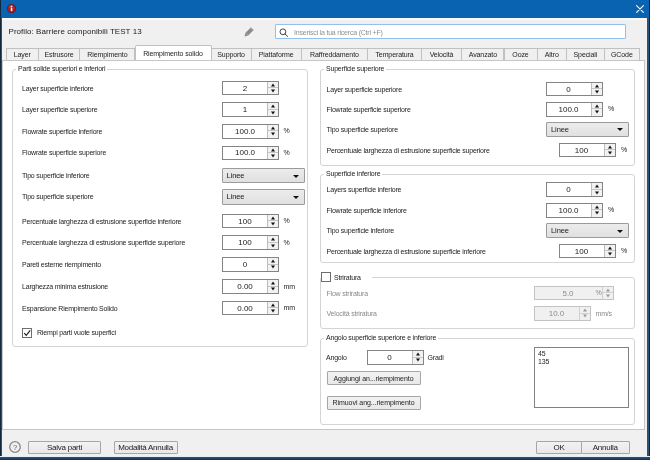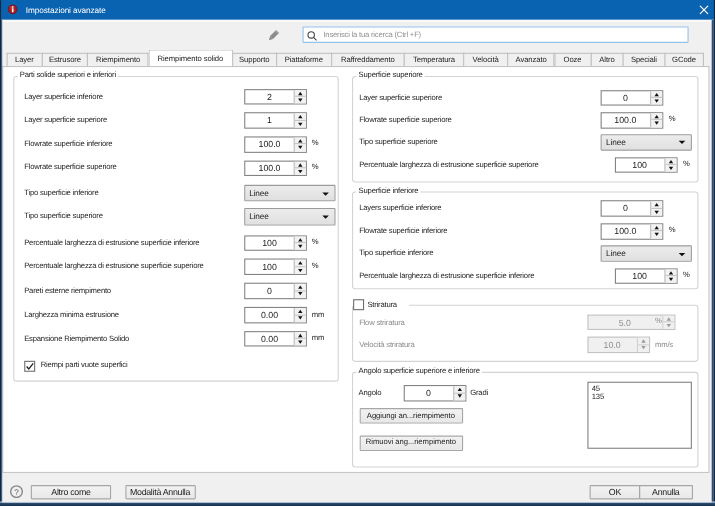--- a/index.html
+++ b/index.html
@@ -35,31 +35,31 @@
 .tab.act{top:45px;height:15px;background:#fff;z-index:3;border-radius:2px 2px 0 0;}
 </style></head><body>
 <div id="win">
 <div class="abs" style="left:0;top:0;width:650px;height:18px;background:#0a63b1;"></div>
 <svg class="abs" style="left:7px;top:3.8px;" width="9" height="9" viewBox="0 0 9 9">
 <circle cx="4.5" cy="4.5" r="4.1" fill="#a81d26" stroke="#6e0d14" stroke-width="0.7"></circle>
 <circle cx="3.4" cy="2.9" r="1.4" fill="#cb4e53" opacity="0.55"></circle>
 <rect x="3.8" y="3.6" width="1.5" height="3.5" fill="#fff"></rect>
 <rect x="3.8" y="1.7" width="1.5" height="1.3" fill="#fff"></rect>
 </svg>
-<div class="abs" style="left:23.5px;top:0;height:18px;display:flex;align-items:center;font-size:7.5px;letter-spacing:-0.1px;color:#fff;">Impostazioni avanzate</div>
 <svg class="abs" style="left:634px;top:3px;" width="12" height="12" viewBox="0 0 12 12">
 <path d="M2.6 2.6 L9.4 9.4 M9.4 2.6 L2.6 9.4" stroke="#fff" stroke-width="1.1" stroke-linecap="round"></path>
 </svg>
 <div class="abs" style="left:0;top:0;width:1px;height:460px;background:#13283e;z-index:50;"></div>
 <div class="abs" style="left:1px;top:18px;width:1px;height:442px;background:#2d5078;z-index:50;"></div>
 <div class="abs" style="left:649px;top:0;width:1px;height:460px;background:#13283e;z-index:50;"></div>
 <div class="abs" style="left:647px;top:18px;width:2px;height:442px;background:#2d5078;z-index:50;"></div>
 <div class="abs" style="left:0;top:455.5px;width:650px;height:1px;background:#e7edf4;z-index:50;"></div>
 <div class="abs" style="left:0;top:456.5px;width:650px;height:3.5px;background:linear-gradient(#2f5278,#152f4d);z-index:50;"></div>
 <div class="abs" style="left:0;top:18px;width:650px;height:2px;background:#fafafa;"></div>
+<div class="abs" style="left:8.5px;top:26.5px;font-size:8px;letter-spacing:0.05px;color:#1c1c1c;white-space:nowrap;line-height:9px;">Profilo: Barriere componibili TEST 13</div>
 <svg class="abs" style="left:242px;top:26px;" width="13" height="13" viewBox="0 0 13 13">
 <g transform="rotate(45 6.5 6.5)">
 <rect x="4.6" y="1.2" width="3.8" height="7.6" fill="#8a8a8a"></rect>
 <rect x="4.6" y="1.2" width="3.8" height="1.6" fill="#9d9d9d"></rect>
 <path d="M4.6 8.8 L8.4 8.8 L6.5 12.2 Z" fill="#8a8a8a"></path>
 </g>
 </svg>
 <div class="abs" style="left:274.5px;top:24.3px;width:351px;height:14.8px;background:#fff;border:1.5px solid #93c1ec;border-radius:1px;"></div>
 <svg class="abs" style="left:279px;top:27.5px;" width="10" height="10" viewBox="0 0 10 10">
 <circle cx="3.9" cy="3.8" r="2.9" fill="none" stroke="#454545" stroke-width="1"></circle>
@@ -349,16 +349,16 @@
 <div class="unit" style="left:427.5px;top:353.5px;">Gradi</div>
 <div class="btn" style="left:326.5px;top:371.4px;width:94px;height:14px;">Aggiungi an...riempimento</div>
 <div class="btn" style="left:326.5px;top:395.6px;width:94px;height:14px;">Rimuovi ang...riempimento</div>
 <div class="abs" style="left:534px;top:347px;width:94.5px;height:60.5px;background:#fff;border:1px solid #828282;"></div>
 <div class="lbl" style="left:538px;top:349.5px;line-height:8px;">45<br>135</div>
 <div class="abs" style="left:2px;top:430.5px;width:646px;height:25px;background:#f0f0f0;"></div>
 <svg class="abs" style="left:9px;top:441px;" width="12" height="12" viewBox="0 0 12 12">
 <circle cx="6" cy="6" r="5.3" fill="none" stroke="#8a8a8a" stroke-width="1.3"></circle>
 <text x="6" y="8.7" text-anchor="middle" font-size="7.5" fill="#616161" font-family="Liberation Sans">?</text>
 </svg>
-<div class="btn fbtn" style="left:28px;top:441px;width:73px;height:12.5px;">Altro come</div>
+<div class="btn fbtn" style="left:28px;top:441px;width:73px;height:12.5px;">Salva parti</div>
 <div class="btn fbtn" style="left:113.5px;top:441px;width:64px;height:12.5px;">Modalità Annulla</div>
 <div class="btn fbtn" style="left:536px;top:441px;width:46px;height:12.5px;">OK</div>
 <div class="btn fbtn" style="left:581px;top:441px;width:48.5px;height:12.5px;">Annulla</div>
 </div>
 </body></html>

